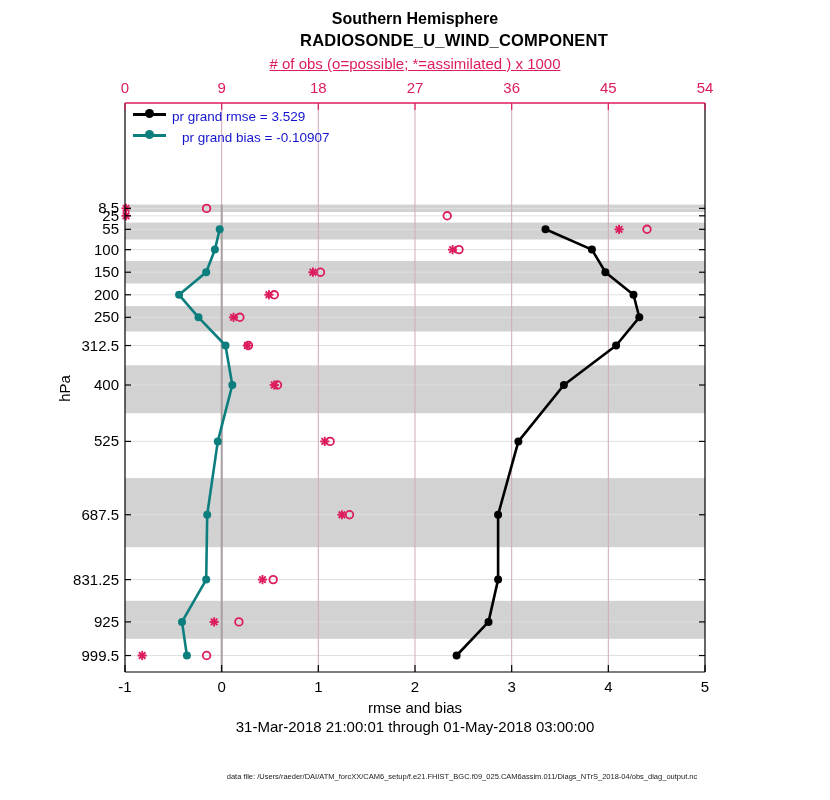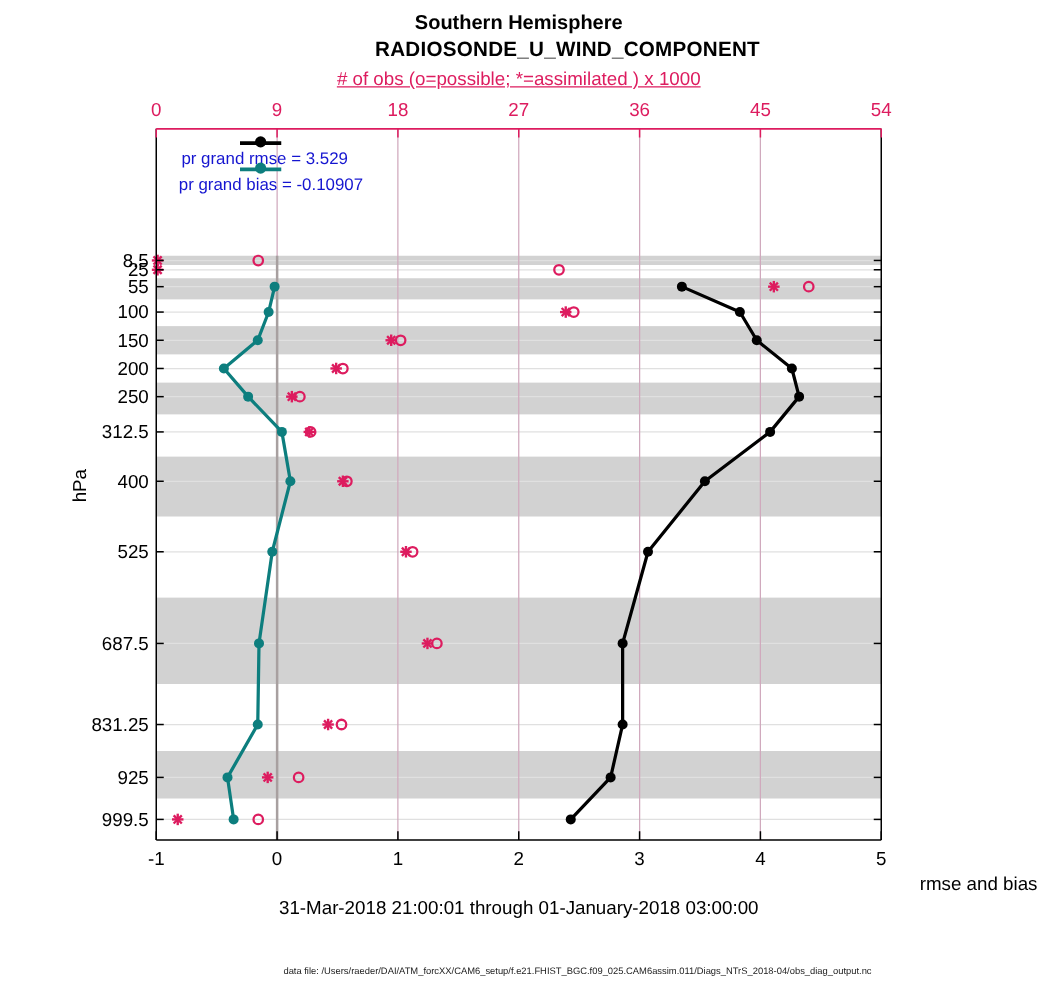--- a/index.html
+++ b/index.html
@@ -5,28 +5,28 @@
   html,body{margin:0;padding:0;background:#fff;}
   .fig{position:relative;width:830px;height:800px;background:#fff;overflow:hidden;
        font-family:"Liberation Sans",sans-serif;}
   .fig svg{position:absolute;left:0;top:0;}
   svg text{font-family:"Liberation Sans",sans-serif;}
   .ctr{position:absolute;left:0;width:830px;text-align:center;}
   .title1{top:10px;font-size:16px;font-weight:bold;color:#000;}
   .title2{top:31px;font-size:16.5px;font-weight:bold;color:#000;letter-spacing:.2px;margin-left:39px;}
   .obs-label{top:55px;font-size:15px;text-decoration:underline;}
   .legend{position:absolute;left:133px;top:109px;}
-  .lg-row{display:flex;align-items:center;height:21px;flex-direction:column;}
+  .lg-row{display:flex;height:21px;}
   .lg-swatch{position:relative;width:33px;height:10px;margin-right:6px;flex:0 0 auto;}
   .lg-line{position:absolute;left:0;right:0;top:3.5px;height:3px;background:currentColor;}
   .lg-dot{position:absolute;left:12px;top:0;width:9px;height:9px;border-radius:50%;background:currentColor;}
   .lg-text{font-size:13.5px;white-space:pre;}
   .ylab{position:absolute;left:42px;top:380px;width:44px;text-align:center;font-size:15px;color:#000;
         transform:rotate(-90deg);}
-  .xlab{top:699px;font-size:15px;color:#000;text-align:right;}
+  .xlab{top:699px;font-size:15px;color:#000;}
   .daterange{top:718px;font-size:15px;color:#000;}
   .footer{top:772px;font-size:7.5px;color:#222;margin-left:47px;}
 </style>
 </head>
 <body>
 
 <div class="fig">
   <svg id="plot" width="830" height="800">
       <g>
         <rect x="125" y="204.6" width="580" height="7.4" fill="#d2d2d2"></rect>
@@ -291,15 +291,15 @@
       <span class="lg-swatch" id="sw-bias" style="color: rgb(13, 126, 126);">
           <span class="lg-line"></span>
           <span class="lg-dot"></span>
         </span>
       <span class="lg-text" style="color: rgb(21, 21, 208); margin-left: 10px;">pr grand bias = -0.10907</span>
     </div>
   </div>
 
   <div class="ylab">hPa</div>
   <div class="ctr xlab">rmse and bias</div>
-  <div class="ctr daterange">31-Mar-2018 21:00:01 through 01-January-2018 03:00:00</div>
+  <div class="ctr daterange">31-Mar-2018 21:00:01 through 01-May-2018 03:00:00</div>
   <div class="ctr footer">data file: /Users/raeder/DAI/ATM_forcXX/CAM6_setup/f.e21.FHIST_BGC.f09_025.CAM6assim.011/Diags_NTrS_2018-04/obs_diag_output.nc</div>
 </div>
 
 </body></html>

